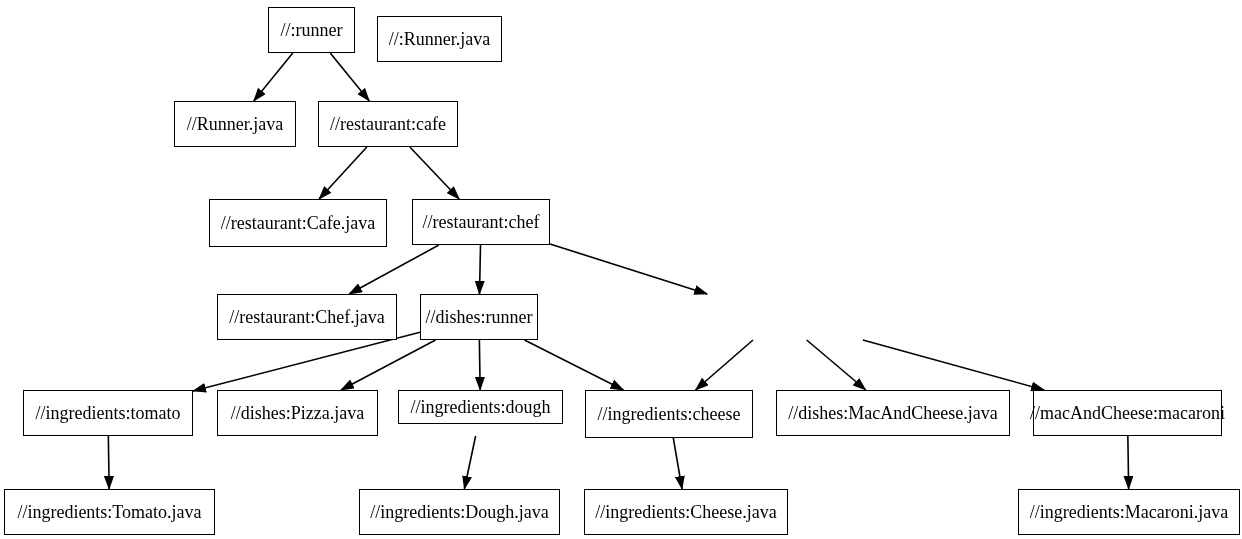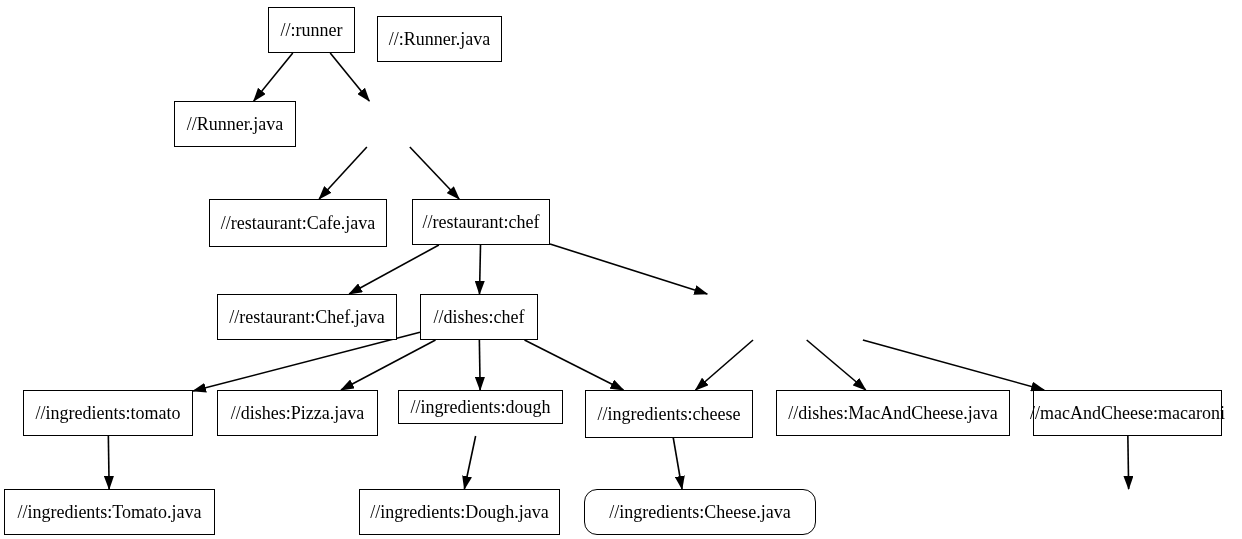--- a/index.html
+++ b/index.html
@@ -76,27 +76,29 @@
       <line x1="862.875" y1="340" x2="1044.125" y2="390" marker-end="url(#arrowhead)"></line>
       <line x1="108.34848484848484" y1="436" x2="109.15151515151516" y2="489" marker-end="url(#arrowhead)"></line>
       <line x1="475.6212121212121" y1="436" x2="464.3787878787879" y2="489" marker-end="url(#arrowhead)"></line>
       <line x1="672.9494949494949" y1="436" x2="682.0505050505051" y2="489" marker-end="url(#arrowhead)"></line>
       <line x1="1127.8484848484848" y1="436" x2="1128.6515151515152" y2="489" marker-end="url(#arrowhead)"></line>
     </svg>
   <div class="node-layer">
       <div class="node" style="left: 268px; top: 7px; width: 87px; height: 46px;">//:runner</div>
       <div class="node" style="left: 377px; top: 16px; width: 125px; height: 46px;">//:Runner.java</div>
       <div class="node" style="left: 174px; top: 101px; width: 122px; height: 46px;">//Runner.java</div>
+      <div class="node" style="left: 318px; top: 101px; width: 140px; height: 46px;">//restaurant:cafe</div>
       <div class="node" style="left: 209px; top: 199px; width: 178px; height: 48px;">//restaurant:Cafe.java</div>
       <div class="node" style="left: 412px; top: 199px; width: 138px; height: 46px;">//restaurant:chef</div>
       <div class="node" style="left: 217px; top: 294px; width: 180px; height: 46px;">//restaurant:Chef.java</div>
-      <div class="node" style="left: 420px; top: 294px; width: 118px; height: 46px;">//dishes:chef</div>
+      <div class="node" style="left: 420px; top: 294px; width: 118px; height: 46px;">//dishes:runner</div>
       <div class="node" style="left: 23px; top: 390px; width: 170px; height: 46px;">//ingredients:tomato</div>
       <div class="node" style="left: 217px; top: 390px; width: 161px; height: 46px;">//dishes:Pizza.java</div>
       <div class="node" style="left: 398px; top: 390px; width: 165px; height: 34px;">//ingredients:dough</div>
       <div class="node" style="left: 585px; top: 390px; width: 168px; height: 48px;">//ingredients:cheese</div>
       <div class="node" style="left: 776px; top: 390px; width: 234px; height: 46px;">//dishes:MacAndCheese.java</div>
       <div class="node" style="left: 1033px; top: 390px; width: 189px; height: 46px;">//macAndCheese:macaroni</div>
       <div class="node" style="left: 4px; top: 489px; width: 211px; height: 46px;">//ingredients:Tomato.java</div>
       <div class="node" style="left: 359px; top: 489px; width: 201px; height: 46px;">//ingredients:Dough.java</div>
-      <div class="node" style="left: 584px; top: 489px; width: 232px; height: 46px; border-radius: 13px;">//ingredients:Cheese.java</div>
+      <div class="node" style="left: 584px; top: 489px; width: 204px; height: 46px;">//ingredients:Cheese.java</div>
+      <div class="node" style="left: 1018px; top: 489px; width: 222px; height: 46px;">//ingredients:Macaroni.java</div>
     </div>
 </div>
 
 </body></html>

